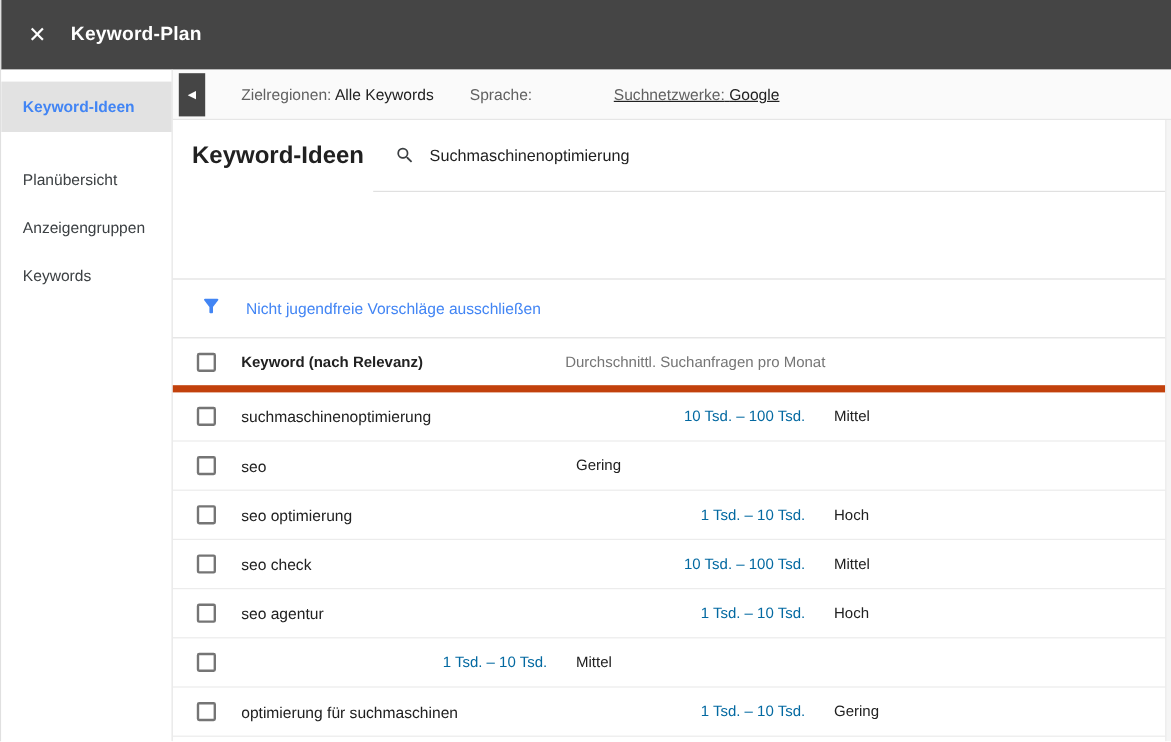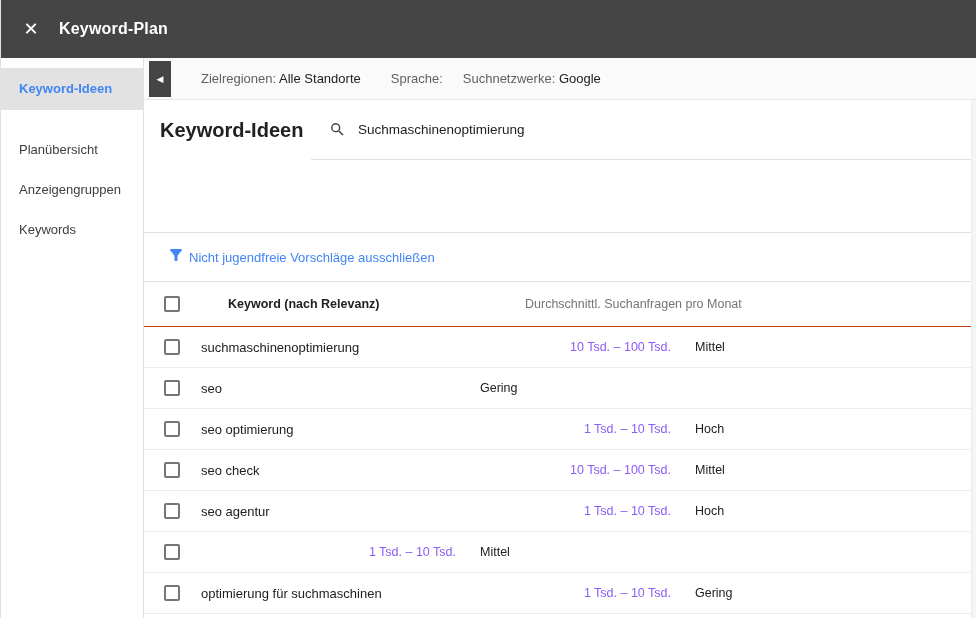--- a/index.html
+++ b/index.html
@@ -17,43 +17,43 @@
   .side-item { height:40px; line-height:40px; padding-left:18px; font-size:13px; color:#3c4043; cursor:pointer; white-space:nowrap; }
   .side-item.active { height:42px; line-height:42px; margin-top:10px; background:#e2e2e2; color:#4285f4; font-weight:bold; }
   .side-item.first-plain { margin-top:20px; }
 
   
   .subheader { position:absolute; top:58px; left:143px; right:0; height:42px; background:#fafafa; border-bottom:1px solid #e6e6e6; display:flex; align-items:center; font-size:13px; }
   .collapse-btn { width:22px; height:36px; background:#454545; color:#fff; font-size:9px; display:flex; align-items:center; justify-content:center; margin-left:5px; cursor:pointer; }
   .sub-group { margin-left:30px; white-space:nowrap; }
   .sub-label { color:#616161; }
   .sub-value { color:#212121; }
-  .gap-lg { margin-left:20px; }
+  .gap-lg { margin-left:68px;text-decoration:underline; }
 
   
   .main { position:absolute; top:100px; left:143px; right:0; bottom:0; background:#fff; }
   .title-row { display:flex; height:60px; align-items:stretch; }
   .page-title { width:167px; display:flex; align-items:center; padding-left:16px; font-size:20px; font-weight:bold; color:#212121; white-space:nowrap; }
   .search-area { flex:1; border-bottom:1px solid #e0e0e0; display:flex; align-items:center; gap:12px; padding-left:18px; }
   .search-icon svg { display:block; }
   .search-input { border:none; outline:none; font-family:"Liberation Sans", sans-serif; font-size:13.5px; color:#212121; width:420px; background:transparent; }
   .spacer-block { height:72px; }
 
   
-  .filter-row { height:50px; display:flex; align-items:center; gap:4px; padding-left:23px; border-top:1px solid #e0e0e0; border-bottom:1px solid #e0e0e0; }
+  .filter-row { height:50px; display:flex; align-items:center; gap:20px; padding-left:23px; border-top:1px solid #e0e0e0; border-bottom:1px solid #e0e0e0; }
   .filter-link { color:#4285f4; font-size:13px; cursor:pointer; }
 
   
   .trow { display:grid; grid-template-columns:37px 270px 215px auto; align-items:center; padding-left:20px; border-bottom:1px solid #ececec; }
-  .thead { height:45px; border-bottom:1px solid #c2410c;gap:27px; }
+  .thead { height:45px; border-bottom:6px solid #c2410c; }
   .tdata { height:41px; }
   .cb { width:16px; height:16px; border:2px solid #757575; border-radius:2px; background:#fff; cursor:pointer; }
   .col-kw { font-size:13px; color:#212121; white-space:nowrap; }
   .thead .col-kw { font-weight:bold; font-size:12.5px; }
-  .col-vol { font-size:12.5px; color:#8b5cf6; text-align:right; padding-right:15px; white-space:nowrap; }
+  .col-vol { font-size:12.5px; color:#0369a1; text-align:right; padding-right:15px; white-space:nowrap; }
   .thead .col-vol { color:#757575; text-align:left; padding-right:0; }
   .col-comp { font-size:12.5px; color:#212121; padding-left:9px; white-space:nowrap; }
   .thead .col-comp { color:#757575; }
 
   
   .scroll-strip { position:absolute; top:100px; right:0; width:5px; bottom:0; background:#f5f5f5; border-left:1px solid #ebebeb; }
 </style>
 </head>
 <body>
 
@@ -68,21 +68,21 @@
     <div class="side-item active">Keyword-Ideen</div>
     <div class="side-item first-plain">Planübersicht</div>
     <div class="side-item">Anzeigengruppen</div>
     <div class="side-item">Keywords</div>
   </div>
 
   <div class="subheader">
     <div class="collapse-btn">◀</div>
     <div class="sub-group">
       <span class="sub-label">Zielregionen:</span>
-      <span class="sub-value">Alle Standorte</span>
+      <span class="sub-value">Alle Keywords</span>
     </div>
     <div class="sub-group">
       <span class="sub-label">Sprache:</span>
     </div>
     <div class="sub-group gap-lg">
       <span class="sub-label">Suchnetzwerke:</span>
       <span class="sub-value">Google</span>
     </div>
   </div>
 

